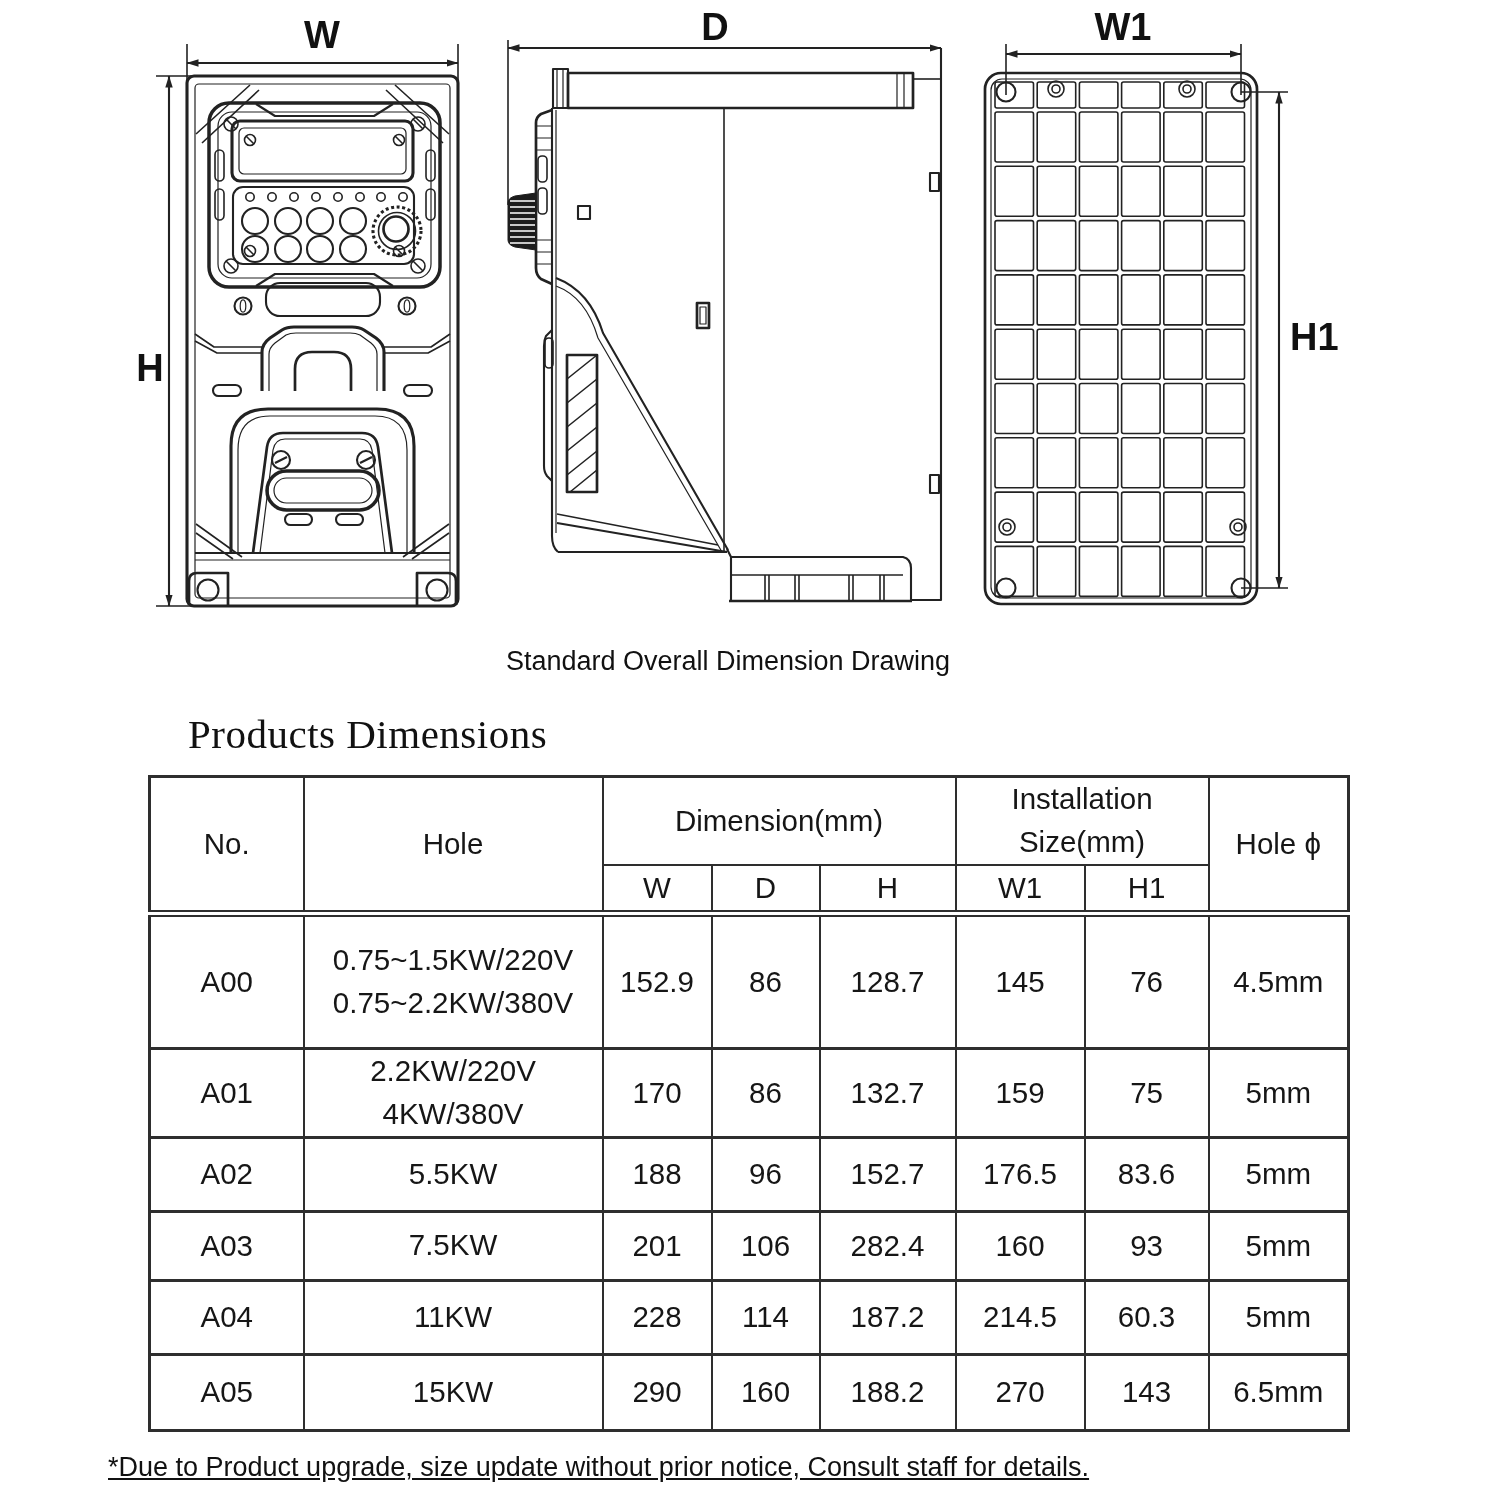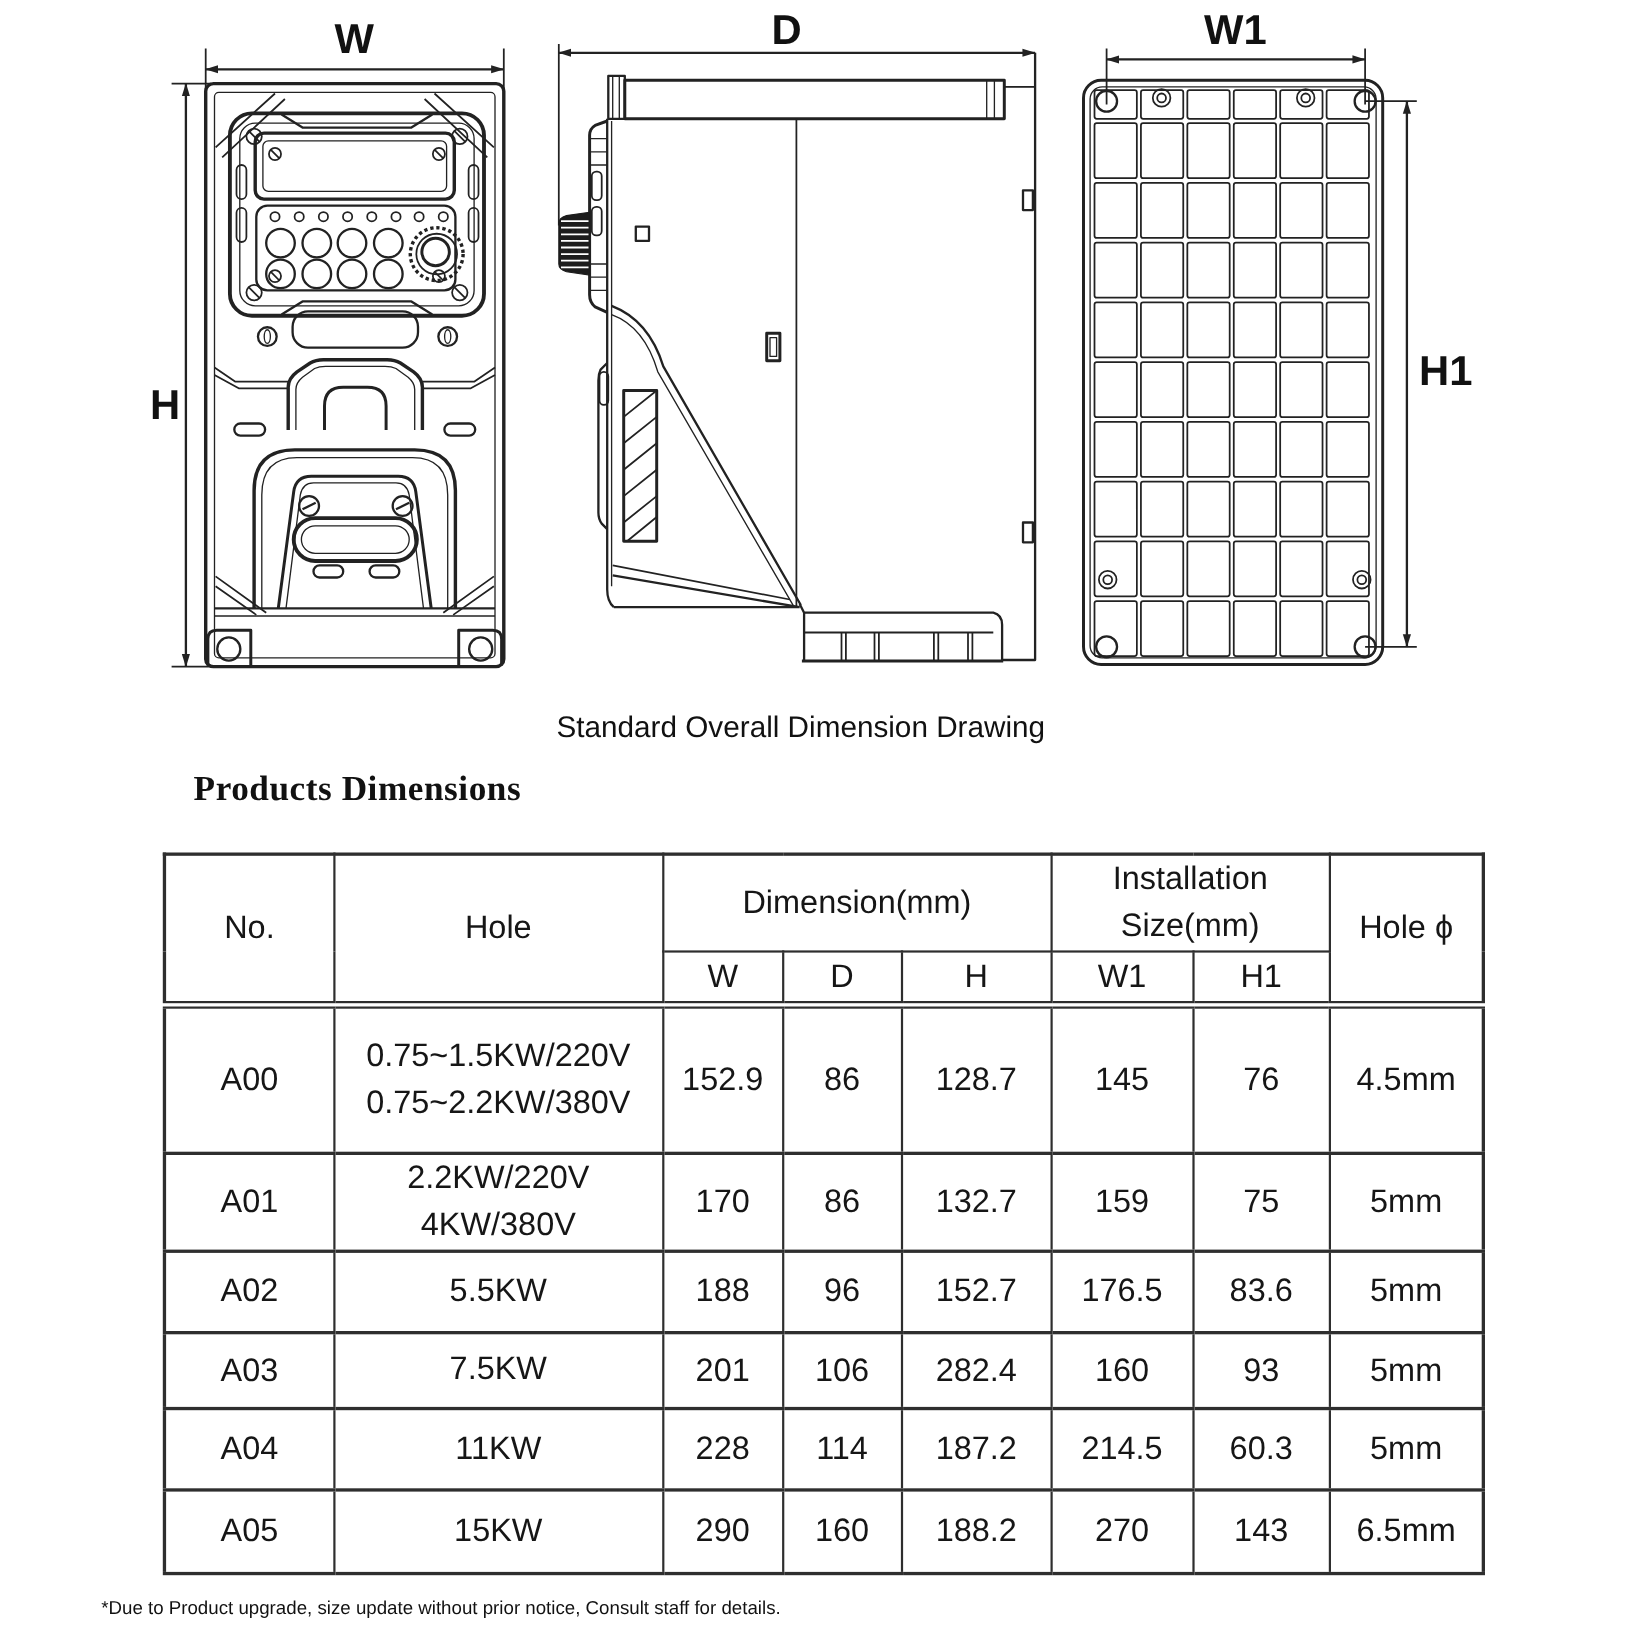--- a/index.html
+++ b/index.html
@@ -4,30 +4,30 @@
 <style>
   html,body{margin:0;padding:0;background:#fff;}
   .page{position:relative;width:1500px;height:1500px;background:#fff;overflow:hidden;
         font-family:"Liberation Sans",sans-serif;color:#1d1d1d;}
   svg.drawing{position:absolute;left:0;top:0;}
   .ln{fill:none;stroke:#222;stroke-width:2;stroke-linejoin:round;stroke-linecap:butt;}
   .w1{stroke-width:1.2}.w1h{stroke-width:1.6}.w2{stroke-width:2.1}.w2h{stroke-width:2.7}
   .w3{stroke-width:3.1}.w3h{stroke-width:3.5}
   .dimtxt{font-family:"Liberation Sans",sans-serif;font-weight:bold;font-size:38px;fill:#111;}
   .caption{position:absolute;left:0;top:646px;width:1456px;text-align:center;font-size:27px;color:#111;}
-  .section-title{position:absolute;left:176px;top:698px;margin:0;font-family:"Liberation Serif",serif;
-        font-weight:700;font-size:32px;color:#111;letter-spacing:.5px;}
+  .section-title{position:absolute;left:176px;top:698px;margin:12px;font-family:"Liberation Serif",serif;
+        font-weight:400;font-size:41px;color:#111;letter-spacing:.5px;}
   table.dims{position:absolute;left:148px;top:775px;width:1199px;border-collapse:collapse;
         table-layout:fixed;font-size:29.5px;color:#161616;background:#fff;border:3px solid #2e2e2e;}
   .dims th,.dims td{border:2px solid #2e2e2e;font-weight:400;text-align:center;
         vertical-align:middle;padding:0;overflow:hidden;}
   .dims tbody td{border-top-width:3px;border-bottom-width:3px;}
   .dims .dblb{border-bottom:7px double #2e2e2e;}
   .pre{white-space:pre-line;line-height:1.45;}
-  .footnote{position:absolute;left:92px;top:1452px;font-size:17px;color:#111;}
+  .footnote{position:absolute;left:108px;top:1452px;font-size:27px;color:#111;text-decoration:underline;}
 </style>
 </head>
 <body>
 
 <div class="page">
 
 <svg class="drawing" width="1500" height="645" viewBox="0 0 1500 645">
   <defs>
     <marker id="arr" markerWidth="14" markerHeight="12" refX="11.5" refY="5" orient="auto-start-reverse" markerUnits="userSpaceOnUse">
       <path d="M0,1.3 L12,5 L0,8.7 Z" fill="#222"></path>

